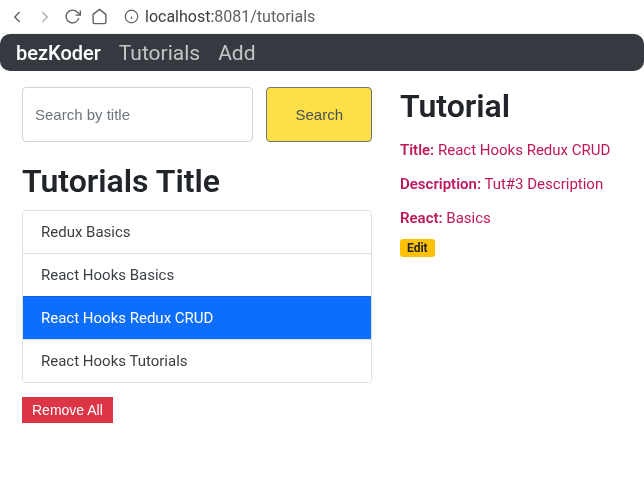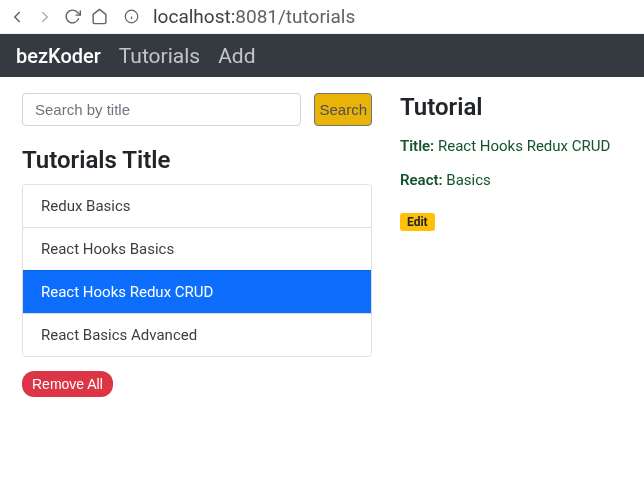--- a/index.html
+++ b/index.html
@@ -1,39 +1,39 @@
 <!DOCTYPE html>
 <html><head>
 <meta charset="utf-8">
 <style>
   * { box-sizing: border-box; margin: 0; padding: 0; }
   body { font-family: -apple-system, BlinkMacSystemFont, "Segoe UI", Roboto, Helvetica, Arial, sans-serif; width: 644px; height: 504px; background: #fff; color: #212529; }
   .browser-bar { height: 34px; display: flex; align-items: center; padding: 0 8px; gap: 10px; background: #fff; border-bottom: 1px solid #f0f0f0; }
   .browser-bar .icon { color: #5f6368; display: inline-flex; align-items: center; justify-content: center; }
-  .addr { display: flex; align-items: center; gap: 14px; color: #5f6368; font-size: 19px; }
+  .addr { display: flex; align-items: center; gap: 6px; color: #5f6368; font-size: 16px; }
   .addr .url { color: #3c4043; }
-  .navbar { background: #343a40; height: 43px; display: flex; align-items: center; padding: 0 16px; gap: 18px; }
+  .navbar { background: #343a40; height: 37px; display: flex; align-items: center; padding: 0 16px; gap: 18px; border-radius: 10px; }
   .brand { color: #fff; font-size: 20px; font-weight: 500; }
   .nav-link { color: rgba(255,255,255,0.7); font-size: 21px; }
   .container { padding: 16px 22px; display: flex; gap: 28px; }
   .left { width: 350px; }
   .right { flex: 1; }
   .search-row { display: flex; margin-bottom: 20px; align-items: stretch; }
-  .search-input { flex: 1; border: 1px solid #ced4da; border-radius: 4px; padding: 7px 12px; font-size: 15px; color: #495057; }
+  .search-input { flex: 1; border: 1px solid #ced4da; border-radius: 4px; padding: 18px 12px; font-size: 15px; color: #495057; }
   .search-input::placeholder { color: #6c757d; }
-  .search-btn { border: 1px solid #6c757d; background: #eab308; border-radius: 4px; padding: 7px 4px; font-size: 15px; color: #495057; margin-left: 13px; }
-  h2 { font-weight: 600; font-size: 24px; margin-bottom: 10px; }
+  .search-btn { border: 1px solid #6c757d; background: #fde047; border-radius: 4px; padding: 7px 28px; font-size: 15px; color: #495057; margin-left: 13px; }
+  h2 { font-weight: 600; font-size: 32px; margin-bottom: 10px; }
   .list { border: 1px solid rgba(0,0,0,.125); border-radius: 4px; overflow: hidden; }
   .list-item { padding: 12px 18px; font-size: 15px; color: #3a3f44; border-top: 1px solid rgba(0,0,0,.125); background: #fff; }
   .list-item:first-child { border-top: none; }
   .list-item.active { background: #0d6efd; color: #fff; }
-  .remove-btn { margin-top: 14px; background: #dc3545; color: #fff; border: none; border-radius: 12px; padding: 5px 10px; font-size: 14px; }
-  .detail-row { margin-top: 16px; font-size: 15px; color: #14532d; }
+  .remove-btn { margin-top: 14px; background: #dc3545; color: #fff; border: none; border-radius: 0; padding: 5px 10px; font-size: 14px; }
+  .detail-row { margin-top: 16px; font-size: 15px; color: #be185d; }
   .detail-row .lbl { font-weight: 600; }
-  .edit-badge { display: inline-block; margin-top: 24px; background: #ffc107; color: #212529; font-size: 12px; font-weight: 700; padding: 2px 7px; border-radius: 3px; }
+  .edit-badge { display: inline-block; margin-top: 12px; background: #ffc107; color: #212529; font-size: 12px; font-weight: 700; padding: 2px 7px; border-radius: 3px; }
 </style>
 </head>
 <body>
 
 <div class="browser-bar">
   <span class="icon">
     <svg width="18" height="18" viewBox="0 0 24 24" stroke="#5f6368" stroke-width="2" fill="none" stroke-linecap="round" stroke-linejoin="round">
         <polyline points="15 18 9 12 15 6"></polyline>
       </svg>
   </span>
@@ -75,30 +75,34 @@
   <div class="left">
     <div class="search-row">
       <input class="search-input" type="text" placeholder="Search by title" style="">
       <button class="search-btn">Search</button>
     </div>
     <h2>Tutorials Title</h2>
     <div class="list">
       <div class="list-item">Redux Basics</div>
       <div class="list-item">React Hooks Basics</div>
       <div class="list-item active">React Hooks Redux CRUD</div>
-      <div class="list-item">React Basics Advanced</div>
+      <div class="list-item">React Hooks Tutorials</div>
     </div>
     <button class="remove-btn">Remove All</button>
   </div>
 
   <div class="right">
     <h2>Tutorial</h2>
     <div class="detail-row">
       <span class="lbl">Title:</span>
       <span>React Hooks Redux CRUD</span>
     </div>
     <div class="detail-row">
+      <span class="lbl">Description:</span>
+      <span>Tut#3 Description</span>
+    </div>
+    <div class="detail-row">
       <span class="lbl">React:</span>
       <span>Basics</span>
     </div>
     <span class="edit-badge">Edit</span>
   </div>
 </div>
 
 </body></html>

